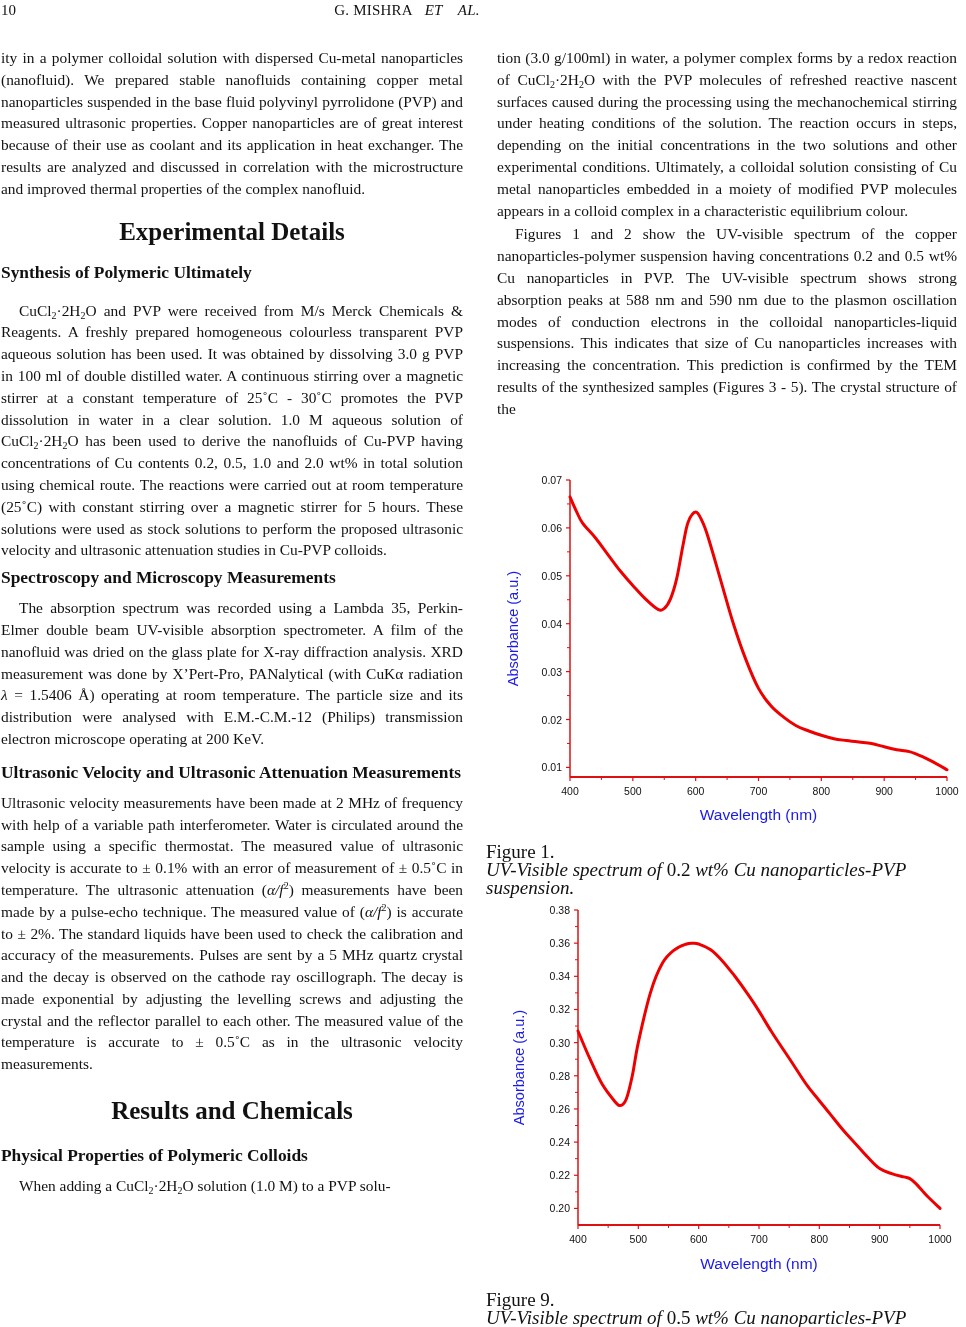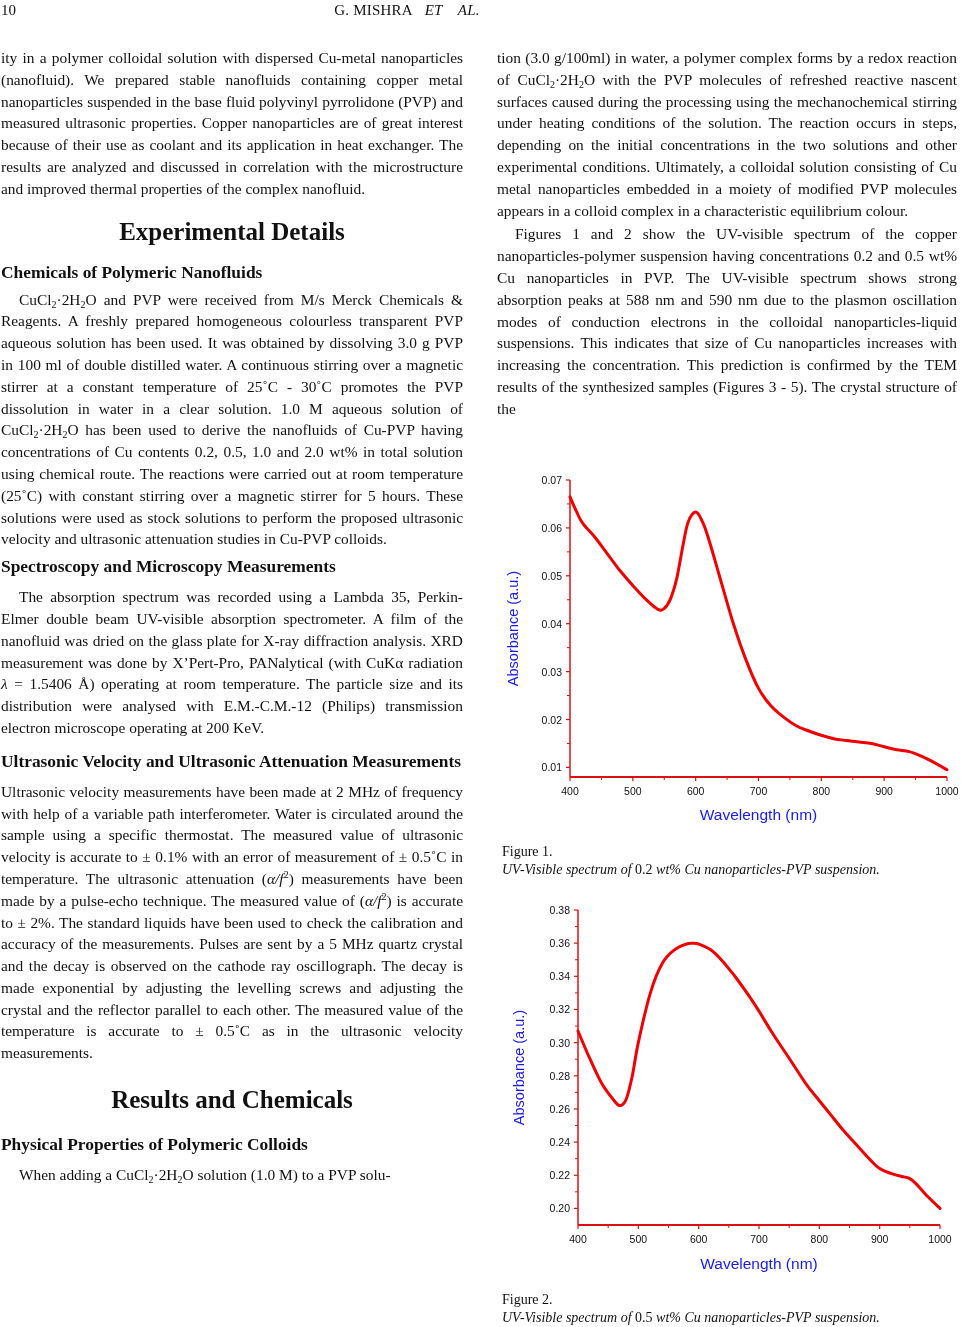--- a/index.html
+++ b/index.html
@@ -12,43 +12,43 @@
   .col { position: absolute; top: 47px; width: 462px; }
   .col-left { left: 1px; }
   .col-right { left: 497px; }
   p.body { margin: 0; font-size: 15.4px; line-height: 21.8px; text-align: justify; }
   p.indent { text-indent: 18px; }
   h2.section { font-size: 25px; font-weight: bold; text-align: center; margin: 0; }
   h3.sub { font-size: 17.4px; font-weight: bold; margin: 0; line-height: 24px; }
   sub { font-size: 10px; vertical-align: -3px; line-height: 0; }
   sup { font-size: 10px; vertical-align: 6px; line-height: 0; }
   .figure { position: absolute; left: 500px; width: 466px; }
-  .fig-caption { position: absolute; left: 502px; font-size: 14px; line-height: 18px; }
+  .fig-caption { position: absolute; left: 486px; font-size: 19px; line-height: 18px; }
   .fig-caption .cap-text { font-style: italic; }
   .fig-caption .upright { font-style: normal; }
   svg text { font-family: "Liberation Sans", "DejaVu Sans", sans-serif; }
 </style>
 </head>
 <body>
 
 <div class="running-head">
   <span class="page-num">10</span>
   <div class="authors">
     <span>G. MISHRA</span>&nbsp;&nbsp;&nbsp;<i style="white-space:pre">ET    AL.</i>
   </div>
 </div>
 
 <div class="col col-left">
   <p class="body" style="margin-top:0;">ity in a polymer colloidal solution with dispersed Cu-metal nanoparticles (nanofluid). We prepared stable nanofluids containing copper metal nanoparticles suspended in the base fluid polyvinyl pyrrolidone (PVP) and measured ultrasonic properties. Copper nanoparticles are of great interest because of their use as coolant and its application in heat exchanger. The results are analyzed and discussed in correlation with the microstructure and improved thermal properties of the complex nanofluid.</p>
 
   <h2 class="section" style="margin-top:18px;">Experimental Details</h2>
 
-  <h3 class="sub" style="margin-top:14px;">Chemicals of Polymeric Nanofluids</h3>
+  <h3 class="sub" style="margin-top:14px;">Synthesis of Polymeric Ultimately</h3>
 
-  <p class="body indent" style="margin-top:5px;">
+  <p class="body indent" style="margin-top:16px;">
     <span>CuCl</span><sub>2</sub><span>·2H</span><sub>2</sub><span>O and PVP were received from M/s Merck Chemicals &amp; Reagents. A freshly prepared homogeneous colourless transparent PVP aqueous solution has been used. It was obtained by dissolving 3.0 g PVP in 100 ml of double distilled water. A continuous stirring over a magnetic stirrer at a constant temperature of 25˚C - 30˚C promotes the PVP dissolution in water in a clear solution. 1.0 M aqueous solution of CuCl</span><sub>2</sub><span>·2H</span><sub>2</sub><span>O has been used to derive the nanofluids of Cu-PVP having concentrations of Cu contents 0.2, 0.5, 1.0 and 2.0 wt% in total solution using chemical route. The reactions were carried out at room temperature (25˚C) with constant stirring over a magnetic stirrer for 5 hours. These solutions were used as stock solutions to perform the proposed ultrasonic velocity and ultrasonic attenuation studies in Cu-PVP colloids.</span>
   </p>
 
   <h3 class="sub" style="margin-top:4px;">Spectroscopy and Microscopy Measurements</h3>
 
   <p class="body indent" style="margin-top:8px;">
     <span>The absorption spectrum was recorded using a Lambda 35, Perkin-Elmer double beam UV-visible absorption spectrometer. A film of the nanofluid was dried on the glass plate for X-ray diffraction analysis. XRD measurement was done by X’Pert-Pro, PANalytical (with CuKα radiation </span><i>λ</i><span> = 1.5406 Å) operating at room temperature. The particle size and its distribution were analysed with E.M.-C.M.-12 (Philips) transmission electron microscope operating at 200 KeV.</span>
   </p>
 
   <h3 class="sub" style="margin-top:10px;">Ultrasonic Velocity and Ultrasonic Attenuation Measurements</h3>
@@ -179,15 +179,15 @@
       <text x="379.6666666666667" y="348" text-anchor="middle" font-size="10.5" fill="#111111">900</text>
       <line x1="409.8333333333333" y1="330" x2="409.8333333333333" y2="333" stroke="#dd1111" stroke-width="1"></line>
       <line x1="440" y1="330" x2="440" y2="334" stroke="#dd1111" stroke-width="1.2"></line>
       <text x="440" y="348" text-anchor="middle" font-size="10.5" fill="#111111">1000</text>
       <text x="259" y="374" text-anchor="middle" font-size="15.5" fill="#1a1aee">Wavelength (nm)</text>
       <text x="24" y="172.5" text-anchor="middle" font-size="14.5" fill="#1a1aee" transform="rotate(-90 24 172.5)">Absorbance (a.u.)</text>
       <path d="M78.0,136.0 C80.0,140.7 86.0,155.4 90.1,164.2 C94.1,173.1 98.1,182.2 102.1,189.1 C106.2,196.0 111.2,202.1 114.2,205.7 C117.2,209.3 118.2,210.9 120.2,210.6 C122.2,210.4 124.3,209.0 126.3,204.0 C128.3,199.0 130.3,190.2 132.3,180.8 C134.3,171.4 135.3,161.4 138.3,147.6 C141.3,133.8 146.4,111.2 150.4,97.9 C154.4,84.6 158.4,75.2 162.5,68.1 C166.5,60.9 170.5,58.0 174.5,54.8 C178.6,51.6 183.6,50.1 186.6,49.0 C189.6,47.9 190.6,48.2 192.6,48.2 C194.6,48.2 195.6,47.9 198.7,49.0 C201.7,50.1 206.7,51.9 210.7,54.8 C214.8,57.7 218.8,62.0 222.8,66.4 C226.8,70.8 230.8,76.1 234.9,81.3 C238.9,86.6 242.9,92.1 246.9,97.9 C251.0,103.7 255.0,109.8 259.0,116.1 C263.0,122.5 267.0,129.7 271.1,136.0 C275.1,142.4 279.1,148.2 283.1,154.3 C287.2,160.3 291.2,166.4 295.2,172.5 C299.2,178.6 303.2,185.2 307.3,190.7 C311.3,196.3 315.3,200.7 319.3,205.7 C323.4,210.6 327.4,215.6 331.4,220.6 C335.4,225.6 339.4,230.8 343.5,235.5 C347.5,240.2 351.5,244.3 355.5,248.8 C359.6,253.2 363.6,257.9 367.6,262.0 C371.6,266.2 375.6,270.9 379.7,273.6 C383.7,276.4 387.7,277.2 391.7,278.6 C395.8,280.0 400.8,281.1 403.8,281.9 C406.8,282.8 407.8,282.5 409.8,283.6 C411.8,284.7 413.9,286.6 415.9,288.6 C417.9,290.5 419.9,293.0 421.9,295.2 C423.9,297.4 424.9,298.8 427.9,301.8 C430.9,304.9 438.0,311.5 440.0,313.4" fill="none" stroke="#ee0000" stroke-width="3" stroke-linejoin="round" stroke-linecap="round"></path>
     </svg>
 </div>
 <div class="fig-caption" style="top:1291px;">
-  <div>Figure 2.</div>
+  <div>Figure 9.</div>
   <div class="cap-text"><span>UV-Visible spectrum of </span><span class="upright">0.5</span><span> wt% Cu nanoparticles-PVP suspension.</span></div>
 </div>
 
 </body></html>

